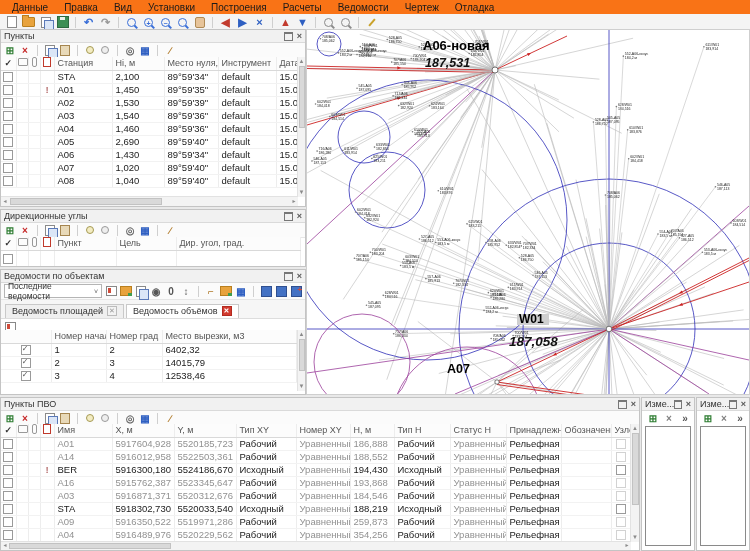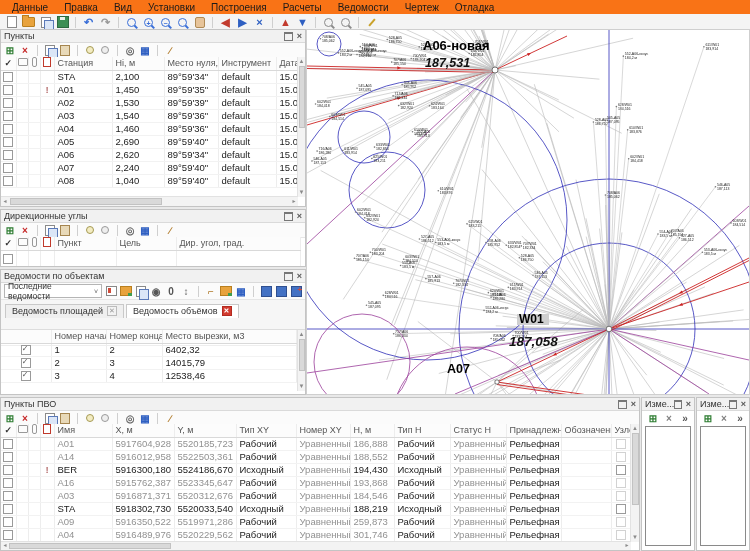--- a/index.html
+++ b/index.html
@@ -56,21 +56,21 @@
 .ic-warnh{display:inline-block;width:6px;height:8px;border:1px solid #c0392b;background:#fff}
 .ic-chk{color:#333;font-weight:bold;font-size:9px}
 
 .sb{position:absolute;background:#f3f3f3}
 .sb .ar{position:absolute;color:#8a8a8a;font-size:6px;line-height:7px;text-align:center}
 .sb .th{position:absolute;background:#d9d9d9;border:1px solid #c2c2c2}
 
 .ddrow{height:16px;display:flex;align-items:center;gap:3px;padding:0 3px;background:#fbfbfb;border-bottom:1px solid #e6e6e6}
 .dd{border:1px solid #b5b5b5;background:#fff;height:12px;display:inline-flex;align-items:center;padding:0 3px;font-size:8.5px;gap:4px;color:#333}
 .dd .da{font-size:7px;color:#666}
-.tabs{height:17px;display:flex;align-items:flex-end;gap:2px;padding:1px 4px 11px;background:#f6f6f6;border-bottom:1px solid #ddd}
+.tabs{height:17px;display:flex;align-items:flex-end;gap:2px;padding:1px 4px 0;background:#f6f6f6;border-bottom:1px solid #ddd}
 .tab{border:1px solid #c9c9c9;border-bottom:none;padding:1px 6px 2px;background:#efefef;display:inline-flex;align-items:center;gap:4px;font-size:9px;color:#333}
 .tab.act{background:#fff}
 .tx{display:inline-block;width:8px;height:8px;border:1px solid #bbb;font-size:7px;line-height:8px;text-align:center;color:#999;background:#f2f2f2}
 .tx.red{background:#d23b2f;color:#fff;border-color:#b32a20;font-weight:bold}
 .icorow{height:15px;display:flex;align-items:center;padding:0 4px;border-bottom:1px solid #eee;background:#fff}
 
 #map{position:absolute;left:306px;top:29px;width:444px;height:366px;background:#fff;border:1px solid #cfcfcf;box-sizing:border-box;overflow:hidden}
 
 .mlist{position:absolute;left:3px;right:3px;top:28px;bottom:4px;background:#fff;border:1px solid #8a8a8a}
 .mtb{height:14px;display:flex;align-items:center;justify-content:flex-end;gap:4px;padding:0 3px;font-size:10px;color:#555}
@@ -266,32 +266,32 @@
               <td>89°59'40"</td>
               <td>default</td>
               <td>15.09</td>
             </tr>
             <tr>
               <td class="ic"><span class="cb"></span></td>
               <td class="ic"></td>
               <td class="ic"></td>
               <td class="ic warn"></td>
               <td>A06</td>
-              <td>2,620</td>
+              <td>1,430</td>
               <td>89°59'34"</td>
               <td>default</td>
               <td>15.09</td>
             </tr>
             <tr>
               <td class="ic"><span class="cb"></span></td>
               <td class="ic"></td>
               <td class="ic"></td>
               <td class="ic warn"></td>
               <td>A07</td>
-              <td>2,240</td>
+              <td>1,020</td>
               <td>89°59'40"</td>
               <td>default</td>
               <td>15.09</td>
             </tr>
             <tr>
               <td class="ic"><span class="cb"></span></td>
               <td class="ic"></td>
               <td class="ic"></td>
               <td class="ic warn"></td>
               <td>A08</td>
@@ -441,21 +441,21 @@
           <colgroup>
             <col style="width: 50px;">
             <col style="width: 55px;">
             <col style="width: 56px;">
             <col style="width: 134px;">
           </colgroup>
           <tbody>
             <tr>
               <th></th>
               <th>Номер начала</th>
-              <th>Номер конца</th>
+              <th>Номер град</th>
               <th>Место вырезки, м3</th>
             </tr>
             <tr>
               <td class="ic"><span class="cb chk"></span></td>
               <td>1</td>
               <td>2</td>
               <td>6402,32</td>
             </tr>
             <tr>
               <td class="ic"><span class="cb chk"></span></td>
@@ -1095,21 +1095,21 @@
             <tr>
               <td class="ic"><span class="cb"></span></td>
               <td class="ic"></td>
               <td class="ic"></td>
               <td class="ic warn"></td>
               <td class="dim">A04</td>
               <td class="dim">5916489,976</td>
               <td class="dim">5520229,562</td>
               <td>Рабочий</td>
               <td class="dim">Уравненный</td>
-              <td class="dim">301,746</td>
+              <td class="dim">354,256</td>
               <td>Рабочий</td>
               <td class="dim">Уравненный</td>
               <td>Рельефная</td>
               <td></td>
               <td class="ic"><span class="cb faint"></span></td>
             </tr>
           </tbody>
         </table>
       </div>
     <div class="sb" style="right:0;top:26px;bottom:8px;width:8px;border-left:1px solid #e2e2e2">

